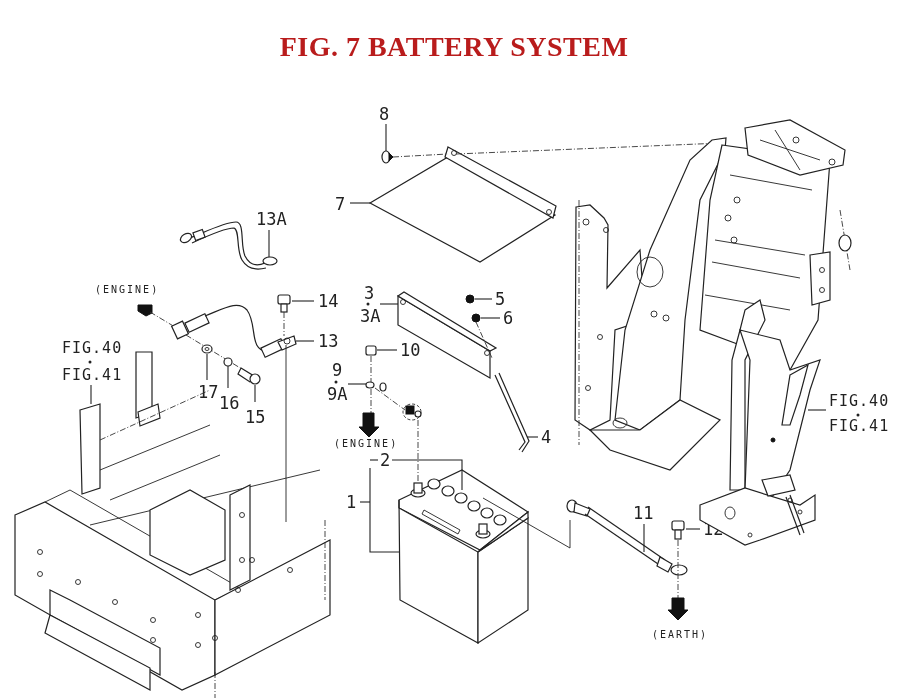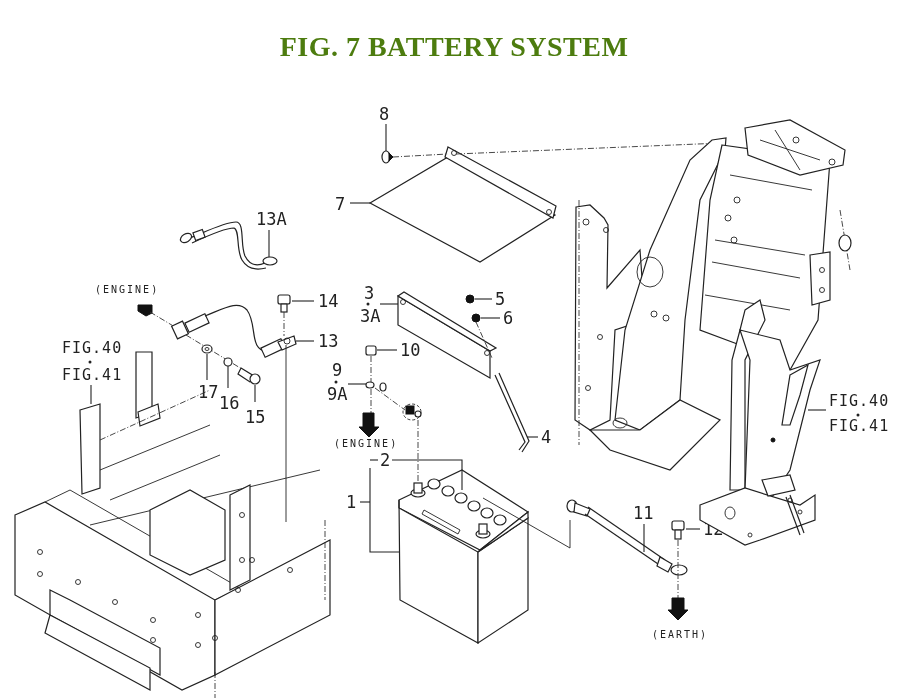--- a/index.html
+++ b/index.html
@@ -1,19 +1,19 @@
 <!DOCTYPE html>
 <html><head>
   <meta charset="utf-8">
   <style>
     html, body { margin: 0; padding: 0; background: #ffffff; }
     body { width: 908px; height: 698px; position: relative; overflow: hidden; font-family: "Liberation Sans", sans-serif; }
     .title {
       position: absolute; left: 0; top: 31px; width: 908px; text-align: center;
-      font-family: "Liberation Serif", serif; font-weight: bold; font-size: 28px; color: #4d7c0f;
+      font-family: "Liberation Serif", serif; font-weight: bold; font-size: 28px; color: #b91c1c;
       letter-spacing: 0.5px;
     }
     svg.diagram { position: absolute; left: 0; top: 0; width: 908px; height: 698px; }
     .ln { stroke: #222; stroke-width: 1.2; fill: none; }
     .lnf { stroke: #222; stroke-width: 1.2; fill: #fff; }
     .th { stroke: #222; stroke-width: 0.9; fill: none; }
     .dash { stroke: #333; stroke-width: 0.9; fill: none; stroke-dasharray: 6 2 1 2; }
     .lead { stroke: #222; stroke-width: 1.1; fill: none; }
     .num { font-family: "DejaVu Sans Mono", monospace; font-size: 17px; fill: #222; }
     .ref { font-family: "DejaVu Sans Mono", monospace; font-size: 15px; fill: #222; letter-spacing: 1px; }

